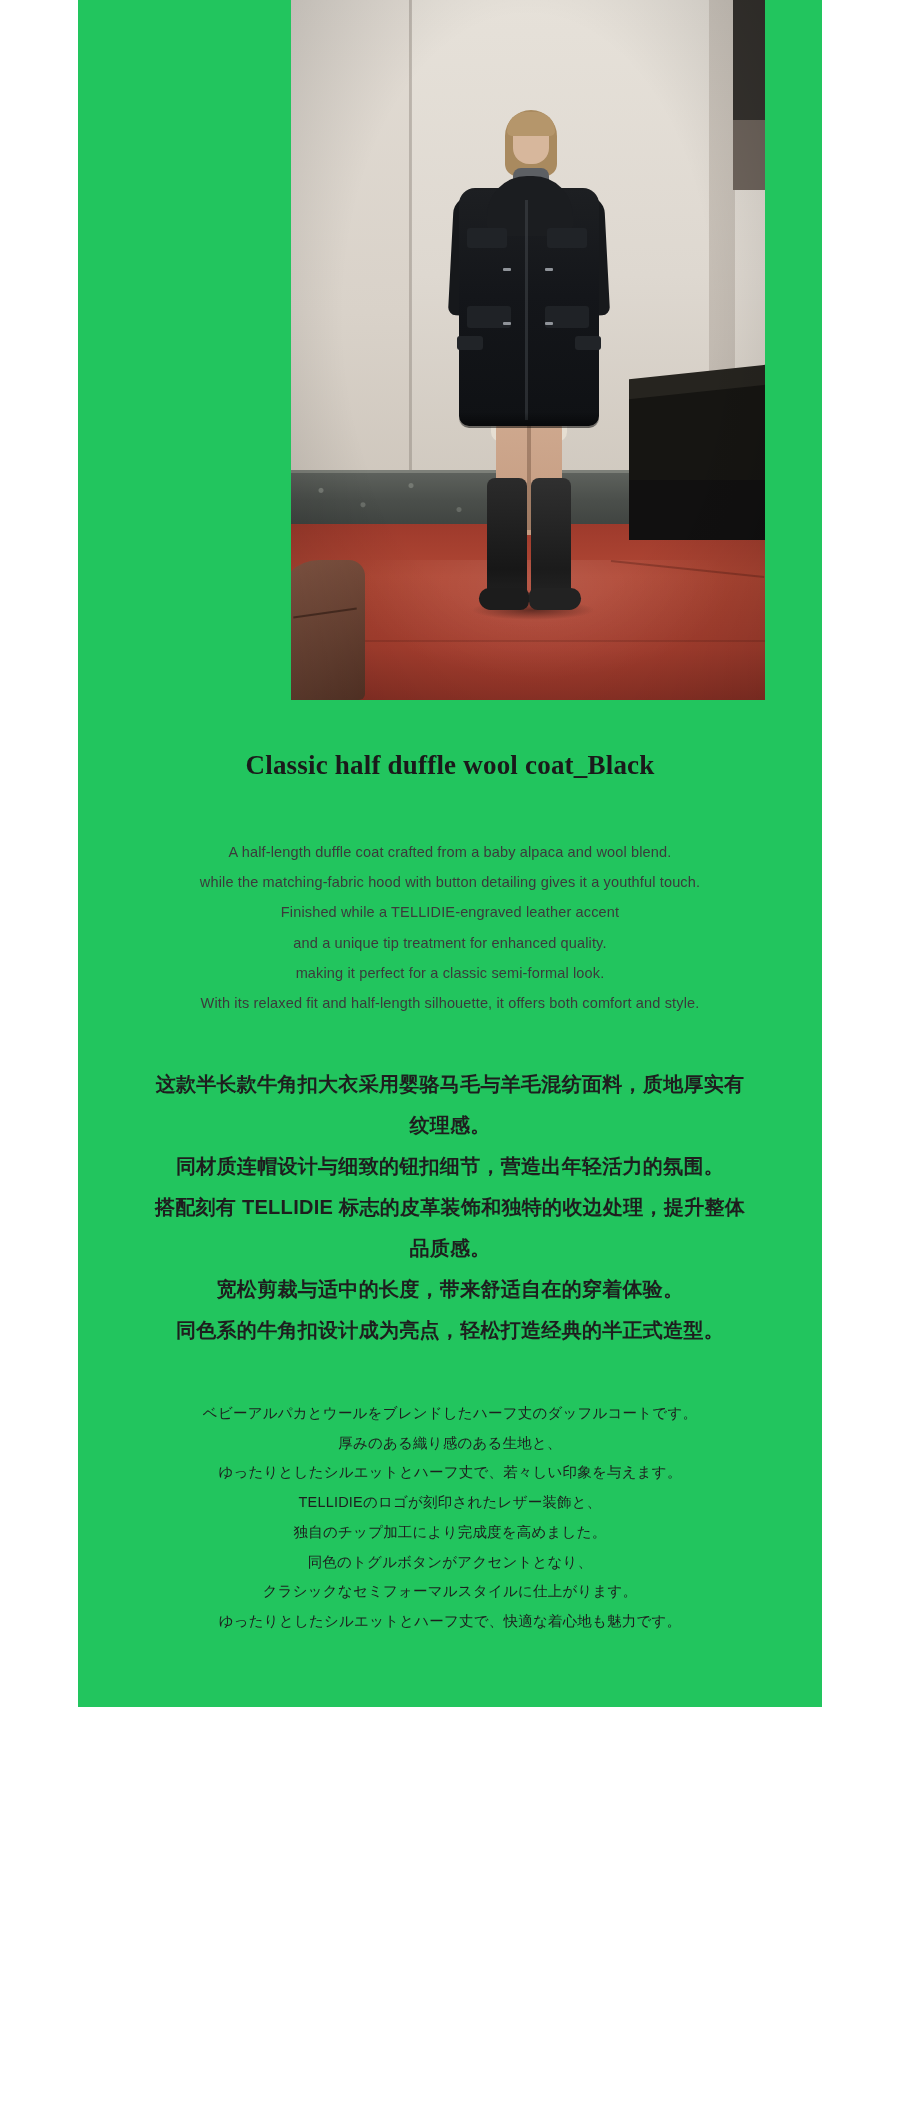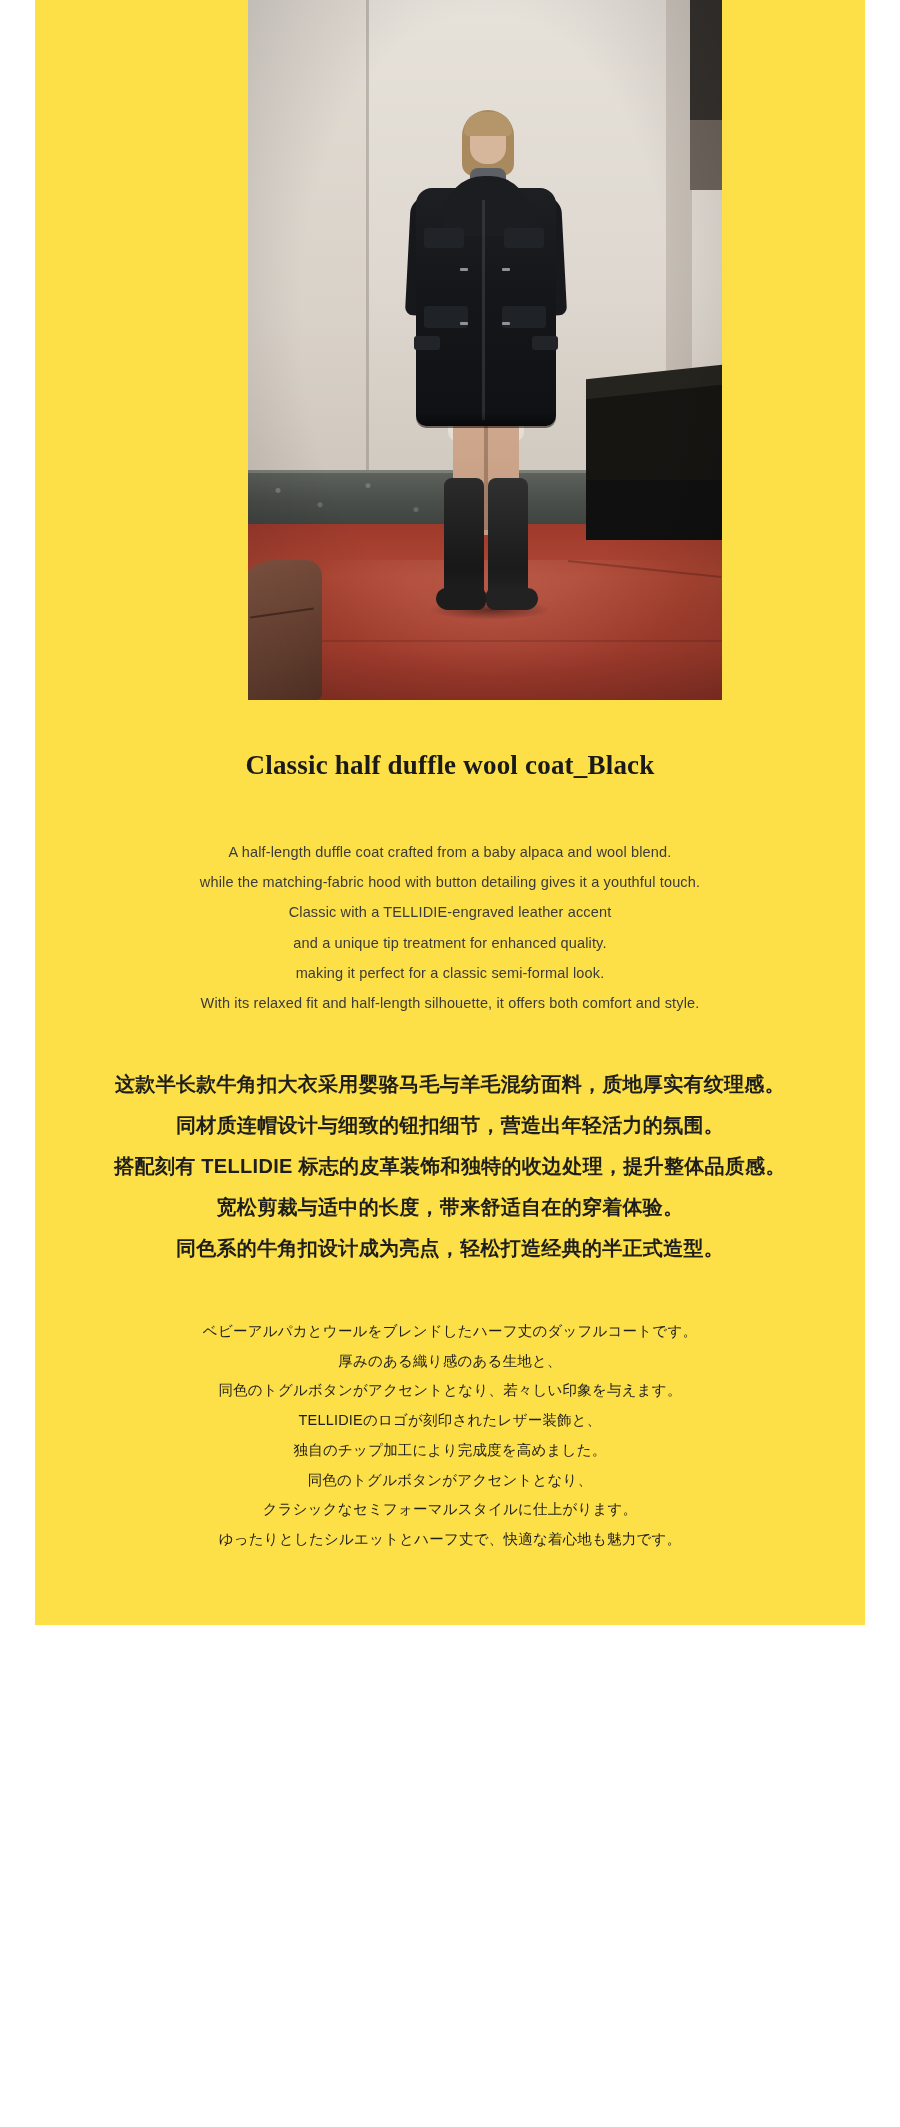--- a/index.html
+++ b/index.html
@@ -10,23 +10,23 @@
   }
   body {
     width: 900px;
     min-height: 2127px;
     font-family: "Liberation Sans", sans-serif;
     color: #222222;
     -webkit-font-smoothing: antialiased;
   }
 
   .page {
-    width: 830px;
+    width: 744px;
     margin: 0 auto;
-    background: #fde047;
+    background: #22c55e;
     position: relative;
   }
 
   
   .hero-wrap {
     width: 900px;
     display: flex;
     justify-content: center;
     padding-top: 0;
   }
@@ -466,38 +466,38 @@
     </div>
   </div>
 
   <div class="content">
 
     <h1 class="product-title">Classic half duffle wool coat_Black</h1>
 
     <div class="block block-en">
       <span class="line">A half-length duffle coat crafted from a baby alpaca and wool blend.</span>
       <span class="line">while the matching-fabric hood with button detailing gives it a youthful touch.</span>
-      <span class="line">Classic with a TELLIDIE-engraved leather accent</span>
+      <span class="line">Finished while a TELLIDIE-engraved leather accent</span>
       <span class="line">and a unique tip treatment for enhanced quality.</span>
       <span class="line">making it perfect for a classic semi-formal look.</span>
       <span class="line">With its relaxed fit and half-length silhouette, it offers both comfort and style.</span>
     </div>
 
     <div class="block block-cn">
       <span class="line">这款半长款牛角扣大衣采用婴骆马毛与羊毛混纺面料，质地厚实有纹理感。</span>
       <span class="line">同材质连帽设计与细致的钮扣细节，营造出年轻活力的氛围。</span>
       <span class="line">搭配刻有 TELLIDIE 标志的皮革装饰和独特的收边处理，提升整体品质感。</span>
       <span class="line">宽松剪裁与适中的长度，带来舒适自在的穿着体验。</span>
       <span class="line">同色系的牛角扣设计成为亮点，轻松打造经典的半正式造型。</span>
     </div>
 
     <div class="block block-jp">
       <span class="line">ベビーアルパカとウールをブレンドしたハーフ丈のダッフルコートです。</span>
       <span class="line">厚みのある織り感のある生地と、</span>
-      <span class="line">同色のトグルボタンがアクセントとなり、若々しい印象を与えます。</span>
+      <span class="line">ゆったりとしたシルエットとハーフ丈で、若々しい印象を与えます。</span>
       <span class="line">TELLIDIEのロゴが刻印されたレザー装飾と、</span>
       <span class="line">独自のチップ加工により完成度を高めました。</span>
       <span class="line">同色のトグルボタンがアクセントとなり、</span>
       <span class="line">クラシックなセミフォーマルスタイルに仕上がります。</span>
       <span class="line">ゆったりとしたシルエットとハーフ丈で、快適な着心地も魅力です。</span>
     </div>
 
   </div>
 </div>
 

